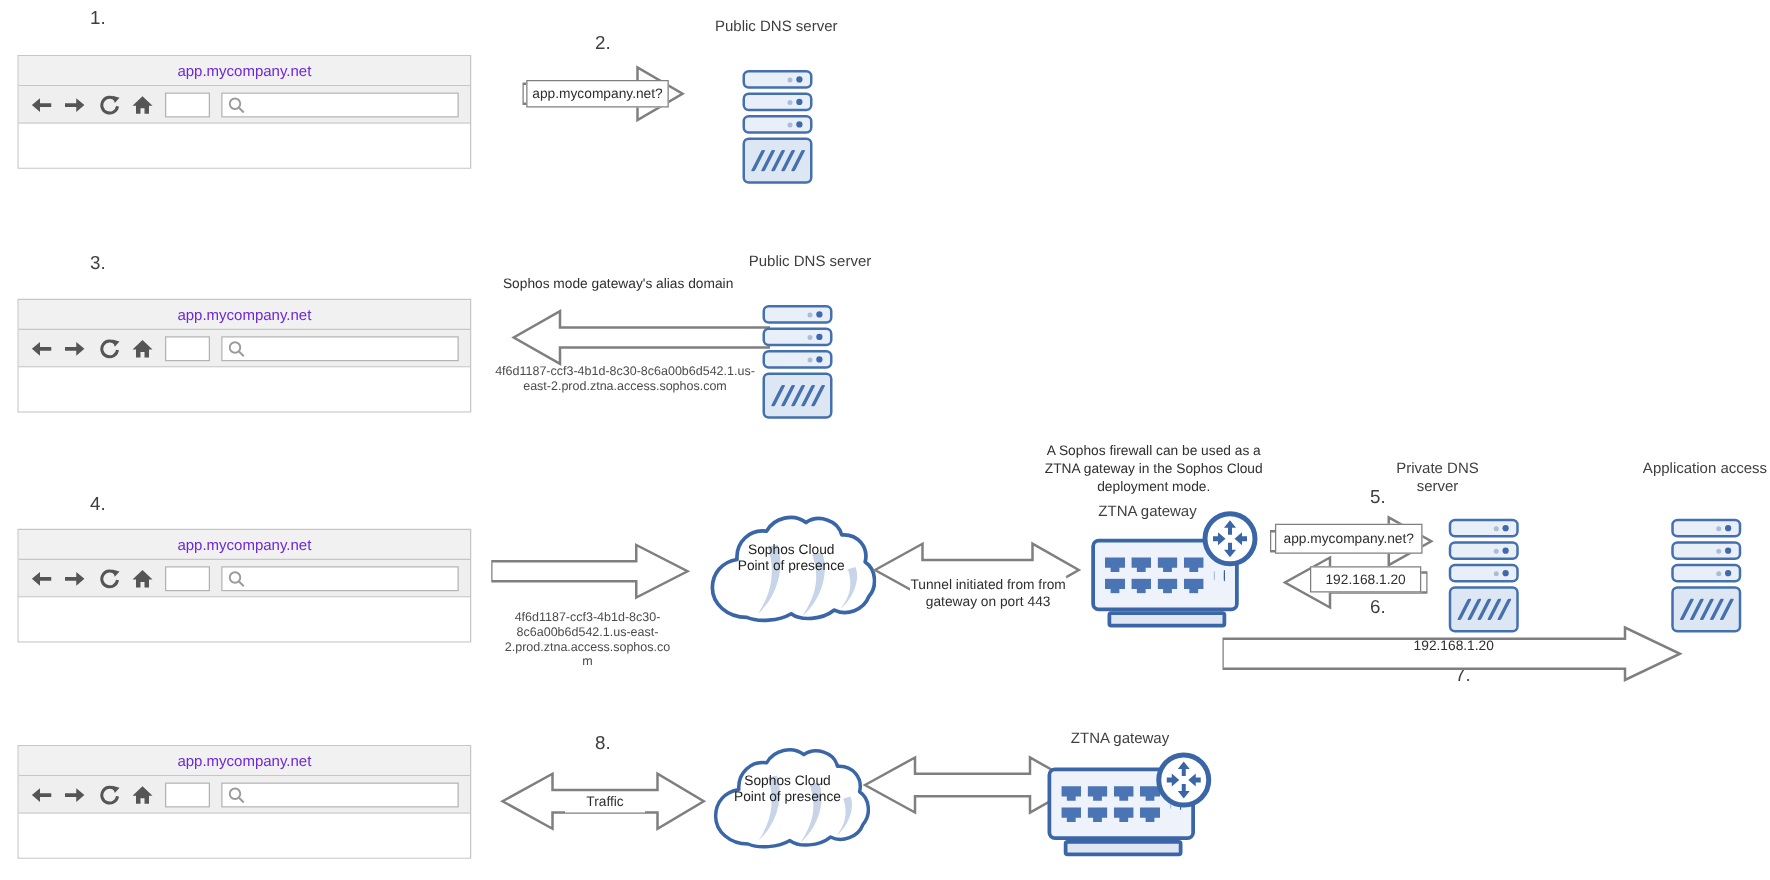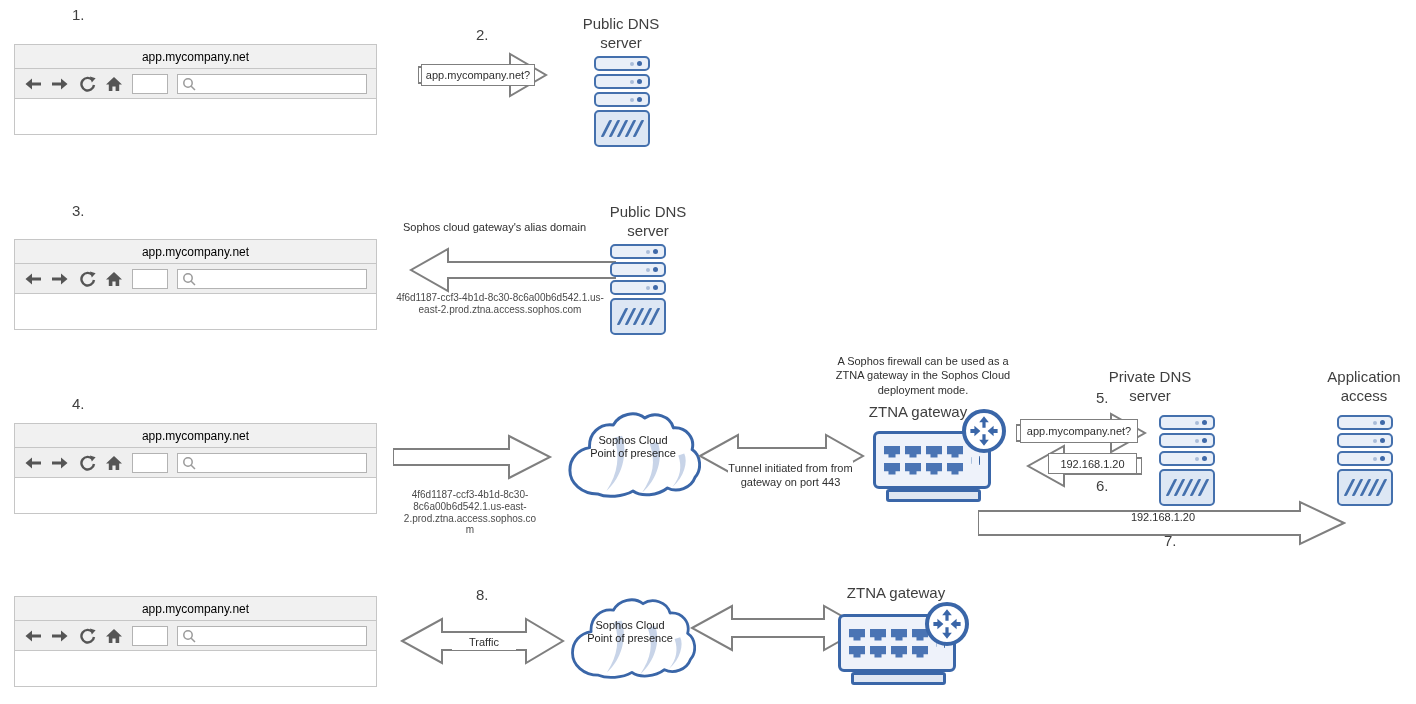--- a/index.html
+++ b/index.html
@@ -1,31 +1,31 @@
 <!DOCTYPE html>
 <html><head>
 <meta charset="utf-8">
 <style>
   html,body{margin:0;padding:0;background:#fff;}
   #canvas{position:relative;width:1416px;height:704px;background:#ffffff;
           font-family:"Liberation Sans",sans-serif;overflow:hidden;}
   .abs{position:absolute;}
   .num{font-size:15px;color:#3f3f3f;}
-  .title{font-size:15px;color:#3f3f3f;text-align:center;line-height:1.27;}
+  .title{font-size:12px;color:#3f3f3f;text-align:center;line-height:1.27;}
   .cap{font-size:11px;color:#2f2f2f;text-align:center;line-height:1.3;}
   .dom{font-size:10px;color:#4b4b4b;text-align:center;line-height:1.18;overflow-wrap:break-word;}
   .arrow-label{position:absolute;background:#fff;border:1px solid #7f7f7f;font-size:11px;color:#2f2f2f;
                display:flex;align-items:center;justify-content:center;box-sizing:border-box;}
   .arrow-label.noborder{border:none;border-top:1px solid #7f7f7f;}
 
   
   .browser{position:absolute;width:363px;height:91px;border:1px solid #c6c6c6;background:#fff;
            box-sizing:border-box;display:flex;flex-direction:column;}
   .b-title{height:23px;background:#f1f1f1;border-bottom:1px solid #c6c6c6;display:flex;
-           align-items:center;justify-content:center;font-size:12px;color:#000000;flex:0 0 auto;}
+           align-items:center;justify-content:center;font-size:12px;color:#6d28d9;flex:0 0 auto;}
   .b-tools{height:29px;background:#efefef;border-bottom:1px solid #c6c6c6;display:flex;
            align-items:center;gap:9px;padding:0 9px;flex:0 0 auto;}
   .b-ico{width:18px;height:16px;flex:0 0 auto;}
   .b-small{width:36px;height:20px;background:#fff;border:1px solid #b3b3b3;box-sizing:border-box;}
   .b-search{flex:1;height:20px;background:#fff;border:1px solid #b3b3b3;box-sizing:border-box;
             display:flex;align-items:center;padding-left:4px;}
   .b-content{flex:1;background:#fff;}
 
   
   .server{position:absolute;width:56px;display:flex;flex-direction:column;gap:3px;}
@@ -194,21 +194,21 @@
       </div>
     <div class="srv-base">
         <i></i>
         <i></i>
         <i></i>
         <i></i>
         <i></i>
       </div>
   </div>
 
-  <div class="abs cap" style="left:392px;top:220px;width:205px;">Sophos cloud gateway's alias domain</div>
+  <div class="abs cap" style="left:392px;top:220px;width:205px;">Sophos mode gateway's alias domain</div>
   <svg class="abs" style="left:408px;top:246px;" width="208" height="48" viewBox="0 0 208 48">
     <polygon points="208,16 40,16 40,3 3,24 40,45 40,32 208,32" fill="#fff" stroke="#7f7f7f" stroke-width="2"></polygon>
   </svg>
   <div class="abs dom" style="left:390px;top:292px;width:220px;">4f6d1187-ccf3-4b1d-8c30-8c6a00b6d542.1.us-east-2.prod.ztna.access.sophos.com</div>
   <div class="abs title" style="left:598px;top:202px;width:100px;">Public DNS server</div>
   <div class="server" style="left:610px;top:244px;">
     <div class="slab">
         <i class="d1"></i>
         <i class="d2"></i>
       </div>

